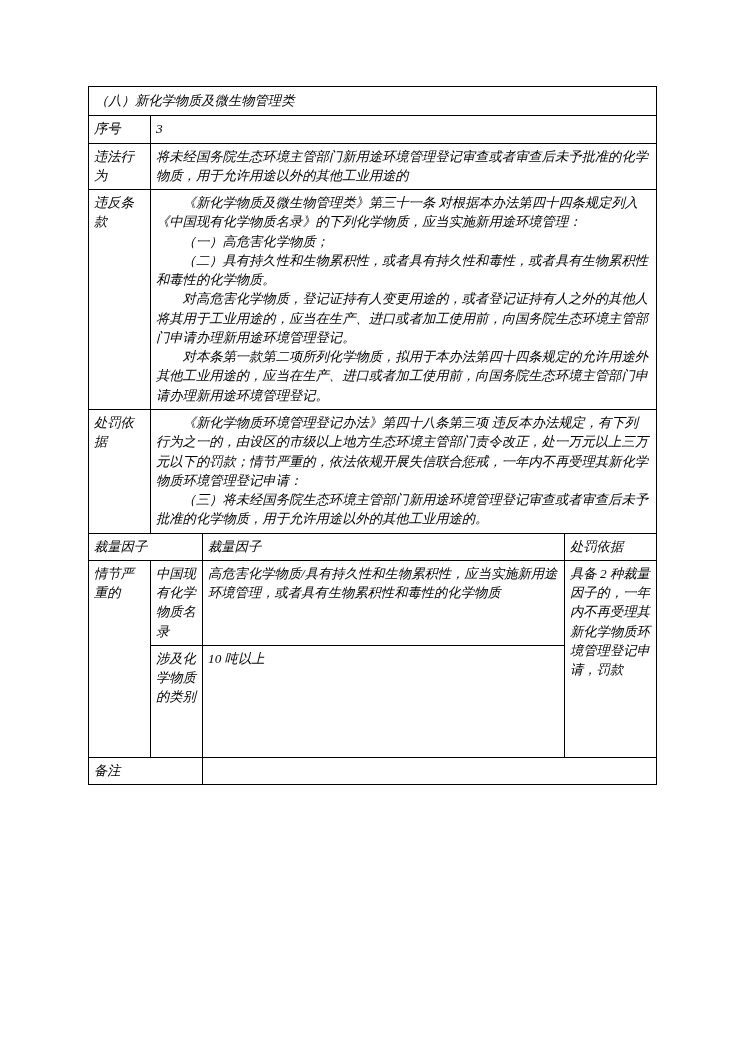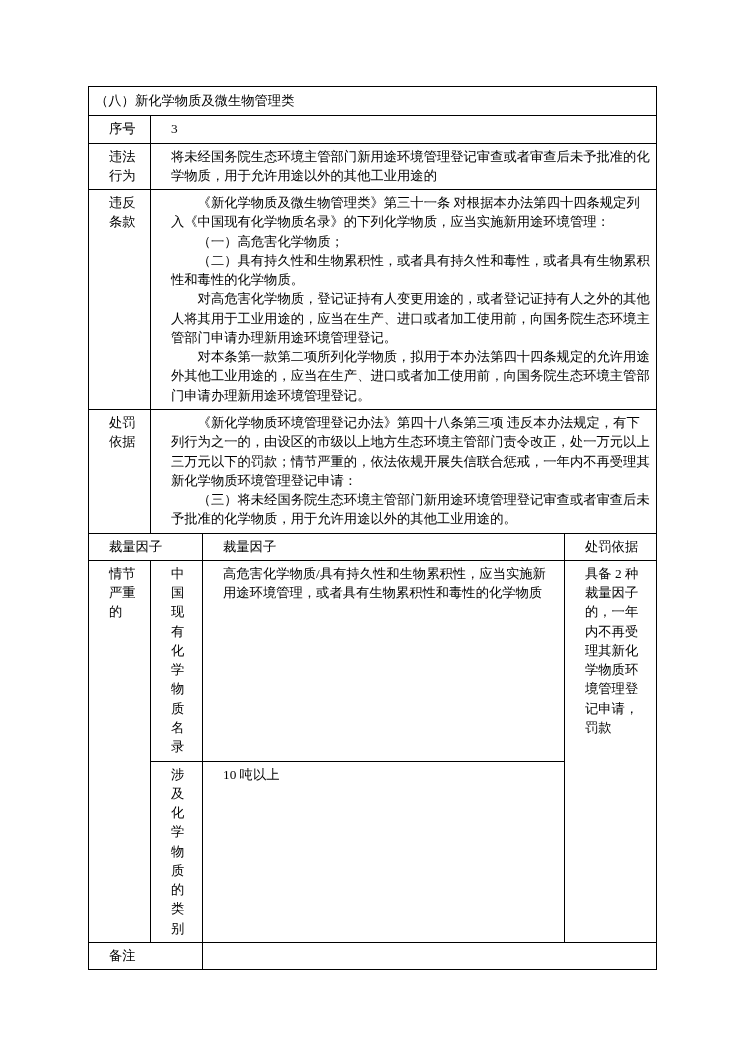--- a/index.html
+++ b/index.html
@@ -13,33 +13,34 @@
     position: relative;
     font-family: "Liberation Serif", "DejaVu Serif", serif;
     color: #000000;
   }
   .page {
     position: absolute;
     left: 0; top: 0;
     width: 744px;
     height: 1052px;
     overflow: hidden;
+    font-style: italic;
   }
   .doc-table {
     position: absolute;
     left: 88px;
     top: 86px;
     width: 568px;
     border-collapse: collapse;
     table-layout: fixed;
   }
   .doc-table td {
     border: 1px solid #000000;
     vertical-align: top;
-    padding: 3px 5px 4px 20px;
+    padding: 3px 5px 4px 5px;
     font-size: 13.3px;
     line-height: 1.45;
     font-family: "Liberation Serif", "DejaVu Serif", serif;
   }
   .cell-label {
     width: 62px;
   }
   .sub-label {
     width: 52px;
   }

